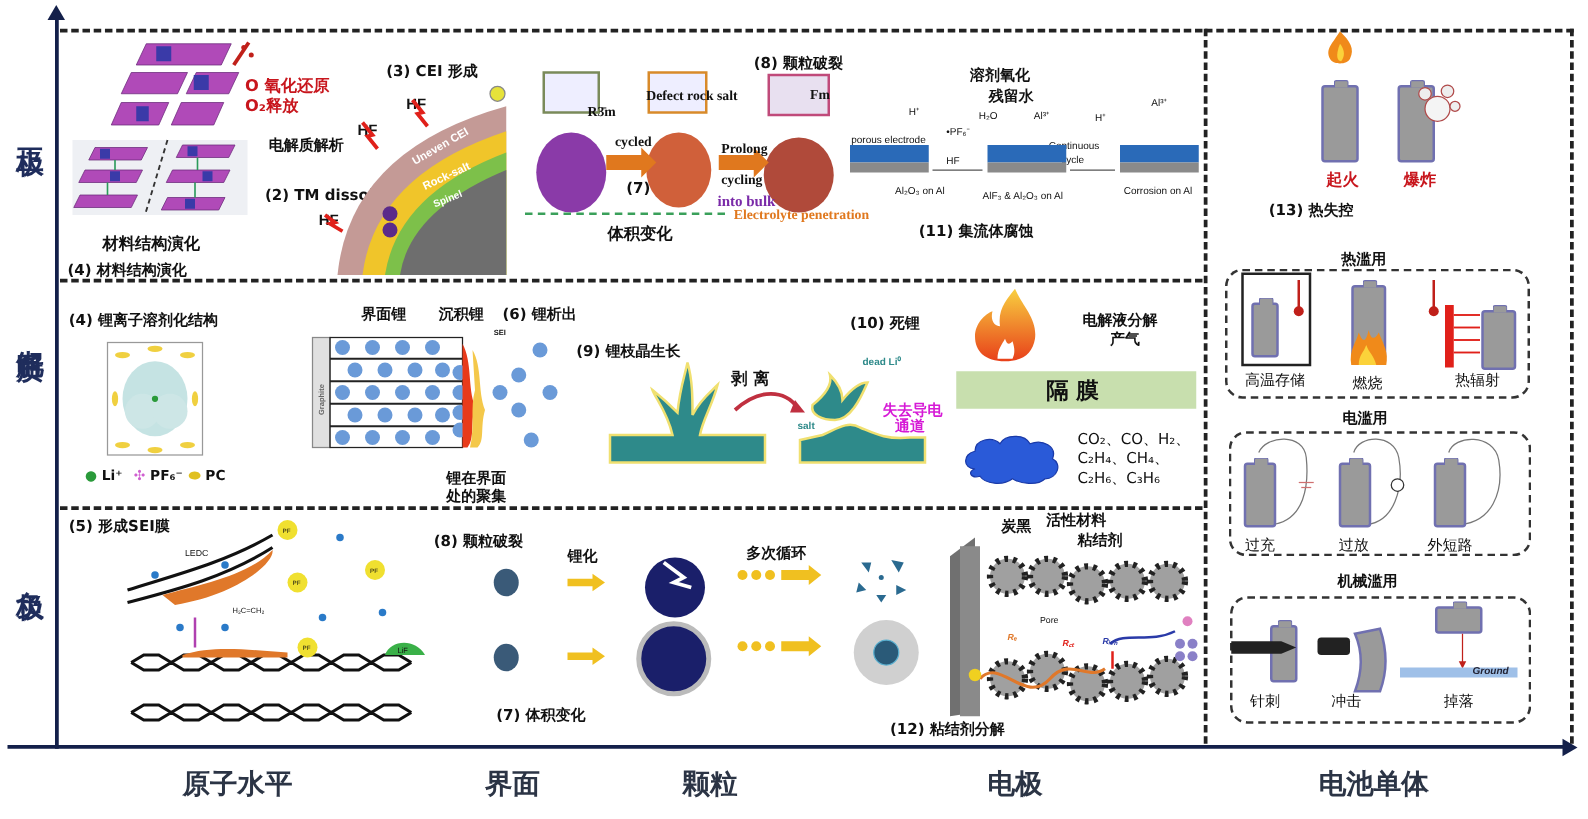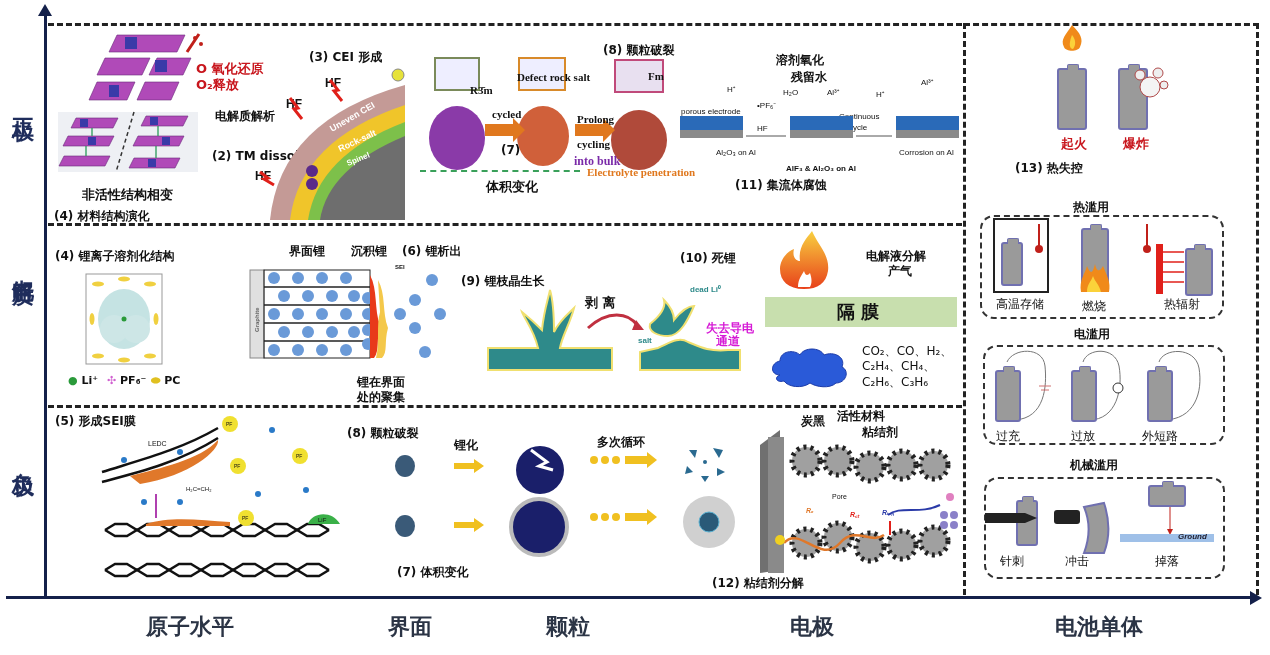--- a/index.html
+++ b/index.html
@@ -92,21 +92,21 @@
       <rect x="90" y="47" width="8" height="8"></rect>
     </g>
   <line x1="76" y1="0" x2="58" y2="60" stroke="#333" stroke-width="1.5" stroke-dasharray="4,3"></line>
   <g stroke="#2a9a5a" stroke-width="1.3">
       <line x1="34" y1="16" x2="34" y2="24"></line>
       <line x1="28" y1="34" x2="28" y2="44"></line>
       <line x1="100" y1="14" x2="100" y2="24"></line>
       <line x1="98" y1="34" x2="98" y2="46"></line>
     </g>
 </svg>
-<div class="t lg" style="left:82px; top:186px;">非活性结构相变</div>
+<div class="t lg" style="left:82px; top:186px;">材料结构演化</div>
 <div class="t md" style="left:54px; top:208px;">(4) 材料结构演化</div>
 
 <div class="t md" style="left:309px; top:49px;">(3) CEI 形成</div>
 <div class="t md" style="left:215px; top:108px;">电解质解析</div>
 <div class="t md" style="left:212px; top:149px;">(2) TM dissolution</div>
 <div class="t md eng" style="left:325px; top:76px;">HF</div>
 <div class="t md eng" style="left:286px; top:97px;">HF</div>
 <div class="t md eng" style="left:255px; top:169px;">HF</div>
 
 <svg style="left:270px; top:60px;" width="140" height="160">
@@ -164,21 +164,21 @@
   <rect x="0" y="0" width="63" height="14" fill="#2a6ab8"></rect>
     <rect x="0" y="14" width="63" height="8" fill="#8a8a8a"></rect>
   <rect x="110" y="0" width="63" height="14" fill="#2a6ab8"></rect>
     <rect x="110" y="14" width="63" height="8" fill="#8a8a8a"></rect>
   <rect x="216" y="0" width="63" height="14" fill="#2a6ab8"></rect>
     <rect x="216" y="14" width="63" height="8" fill="#8a8a8a"></rect>
   <line x1="66" y1="20" x2="106" y2="20" stroke="#555" stroke-width="1"></line>
   <line x1="176" y1="20" x2="212" y2="20" stroke="#555" stroke-width="1"></line>
 </svg>
 <div class="t eng" style="left:716px; top:148px; font-size:8px; font-weight:normal;">Al₂O₃ on Al</div>
-<div class="t eng" style="left:786px; top:164px; font-size:8px; font-weight:bold;">AlF₃ &amp; Al₂O₃ on Al</div>
+<div class="t eng" style="left:786px; top:152px; font-size:8px; font-weight:normal;">AlF₃ &amp; Al₂O₃ on Al</div>
 <div class="t eng" style="left:899px; top:148px; font-size:8px; font-weight:normal;">Corrosion on Al</div>
 <div class="t md" style="left:735px; top:177px;">(11) 集流体腐蚀</div>
 
 <svg style="left:1060px; top:25px;" width="24" height="28">
   <path d="M12,0 C20,8 24,14 20,22 C18,27 6,27 4,22 C0,14 6,10 12,0 Z" fill="#f08a1a"></path>
   <path d="M12,10 C16,15 16,20 13,24 C10,24 8,20 12,10 Z" fill="#fbd23a"></path>
 </svg>
 <div class="battery" style="left:1057px; top:68px; width:30px; height:62px;"></div>
 <div class="battery" style="left:1118px; top:68px; width:30px; height:62px;"></div>
 <svg style="left:1130px; top:65px;" width="40" height="40">

